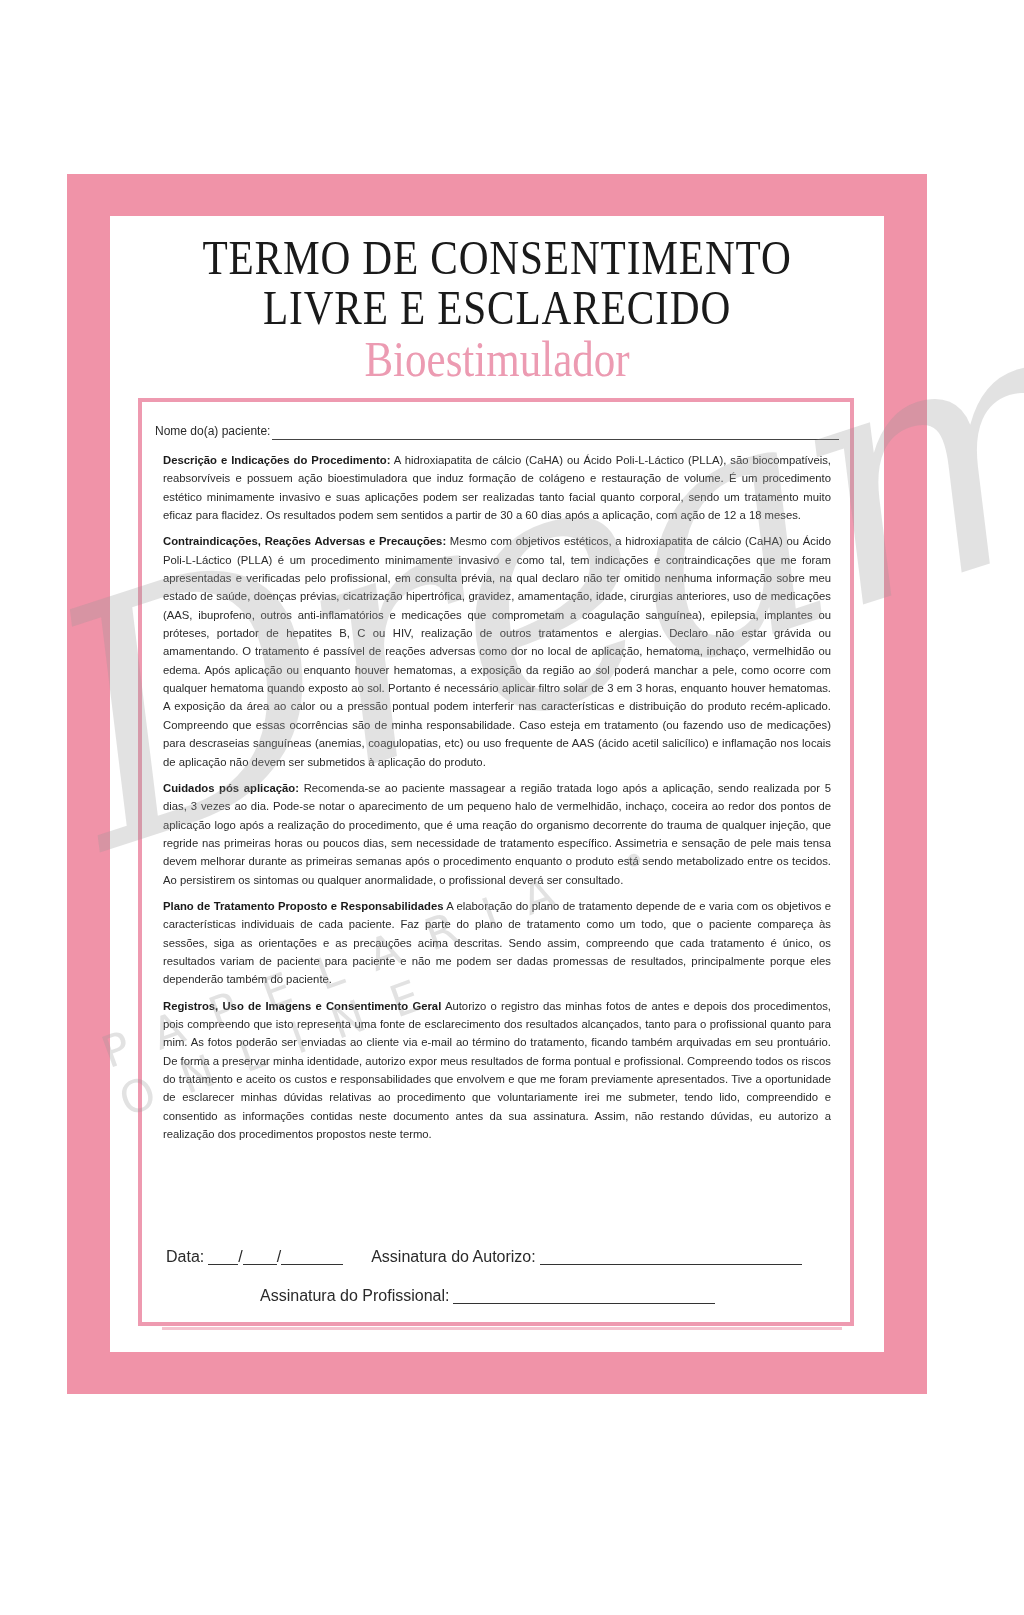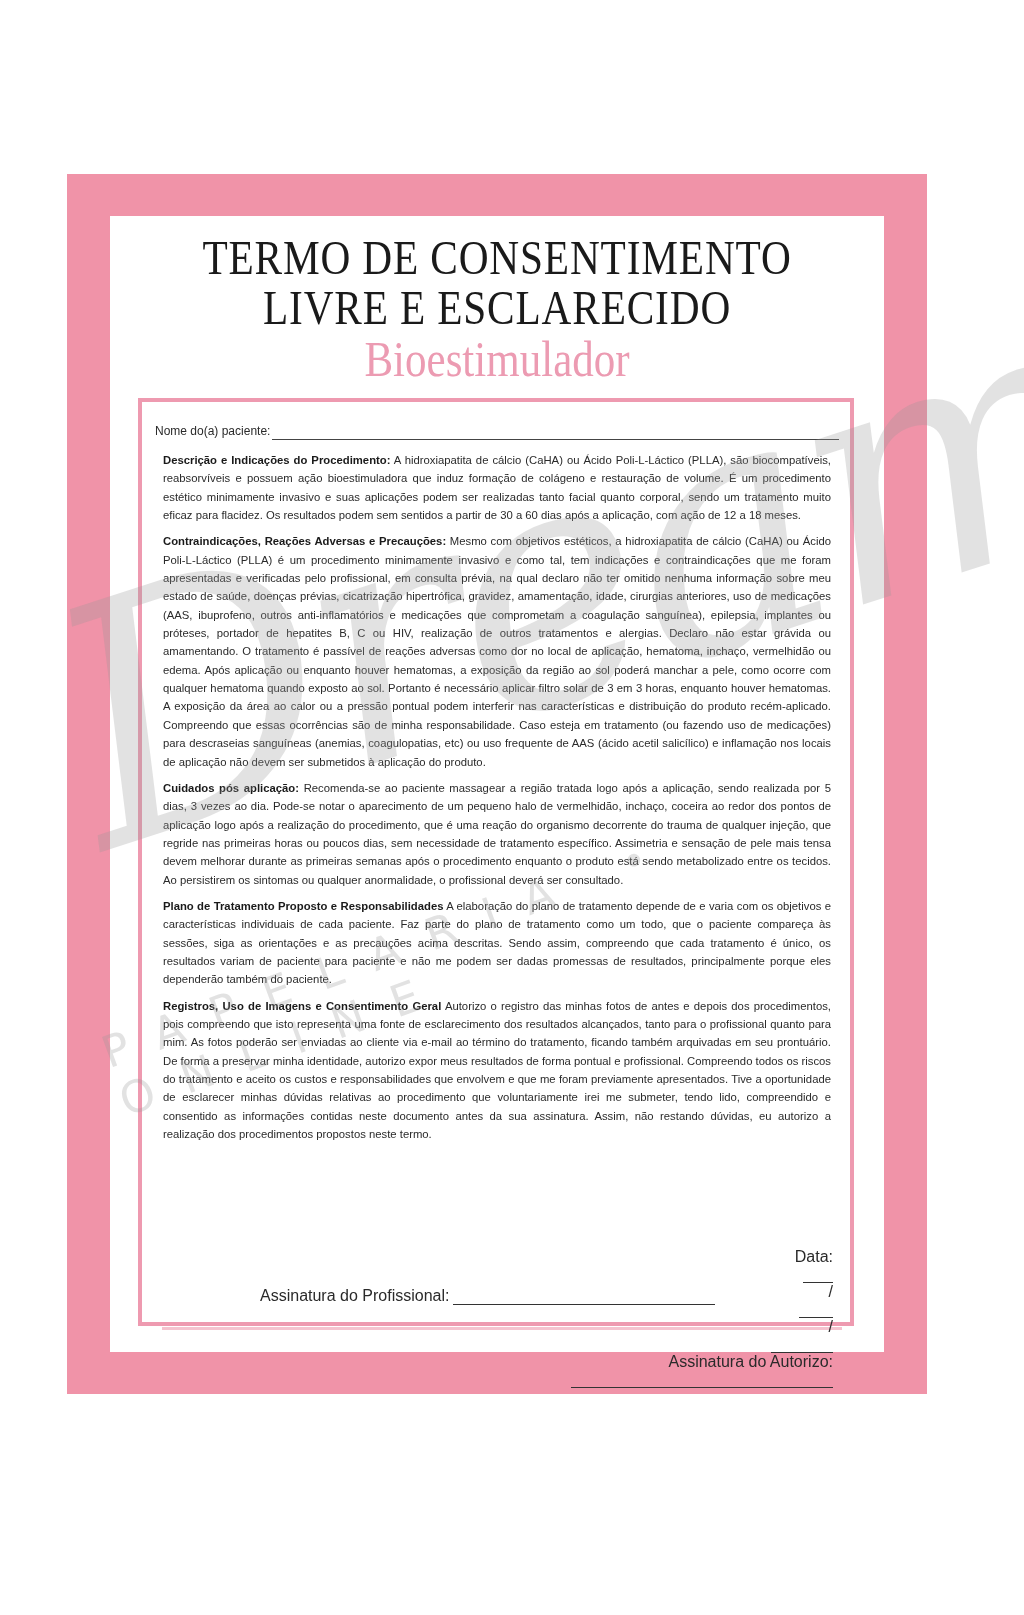--- a/index.html
+++ b/index.html
@@ -39,26 +39,26 @@
     position: absolute; left: 155px; top: 420px; width: 684px;
     font-size: 11.3px; line-height: 18.35px; color: #2a2a2a; text-align: justify;
   }
   .field-line { display: flex; align-items: flex-end; height: 20px; margin-bottom: 11px; font-size: 12px; }
   .field-line .blank { flex: 1; border-bottom: 1px solid #444; height: 14px; margin-left: 2px; }
   .field-line .lbl { white-space: nowrap; }
   .field-line .gap { width: 6px; }
   .section { margin: 8px; }
   .section b { font-weight: bold; color: #1a1a1a; }
   .sign-row {
-    position: absolute; left: 153px; top: 1248px; width: 680px; display: flex; align-items: flex-end;
-    font-size: 16px; color: #2a2a2a; flex-direction: column;
+    position: absolute; left: 166px; top: 1248px; width: 680px; display: flex; 
+    font-size: 16px; color: #2a2a2a;
   }
   .sign-row .blank { border-bottom: 1px solid #333; height: 16px; display: inline-block; }
   .sign-row2 {
-    position: absolute; left: 260px; top: 1287px; display: flex; align-items: flex-end;
+    position: absolute; left: 260px; top: 1287px; display: flex; align-items: flex-start;
     font-size: 16px; color: #2a2a2a;
   }
   .sign-row2 .blank { border-bottom: 1px solid #333; height: 16px; display: inline-block; width: 262px; margin-left: 4px; }
   .watermark {
     position: absolute; pointer-events: none; color: rgba(150,150,150,0.28);
     font-family: "DejaVu Serif", serif; font-style: italic;
   }
   .wm-main { left: 10px; top: 560px; font-size: 330px; transform: rotate(-18deg); transform-origin: left top; letter-spacing: -10px; }
   .wm-sub { left: 95px; top: 1030px; font-size: 44px; letter-spacing: 30px; transform: rotate(-20deg); transform-origin: left top; font-style: normal; font-family: "DejaVu Sans", sans-serif; }
 </style>

